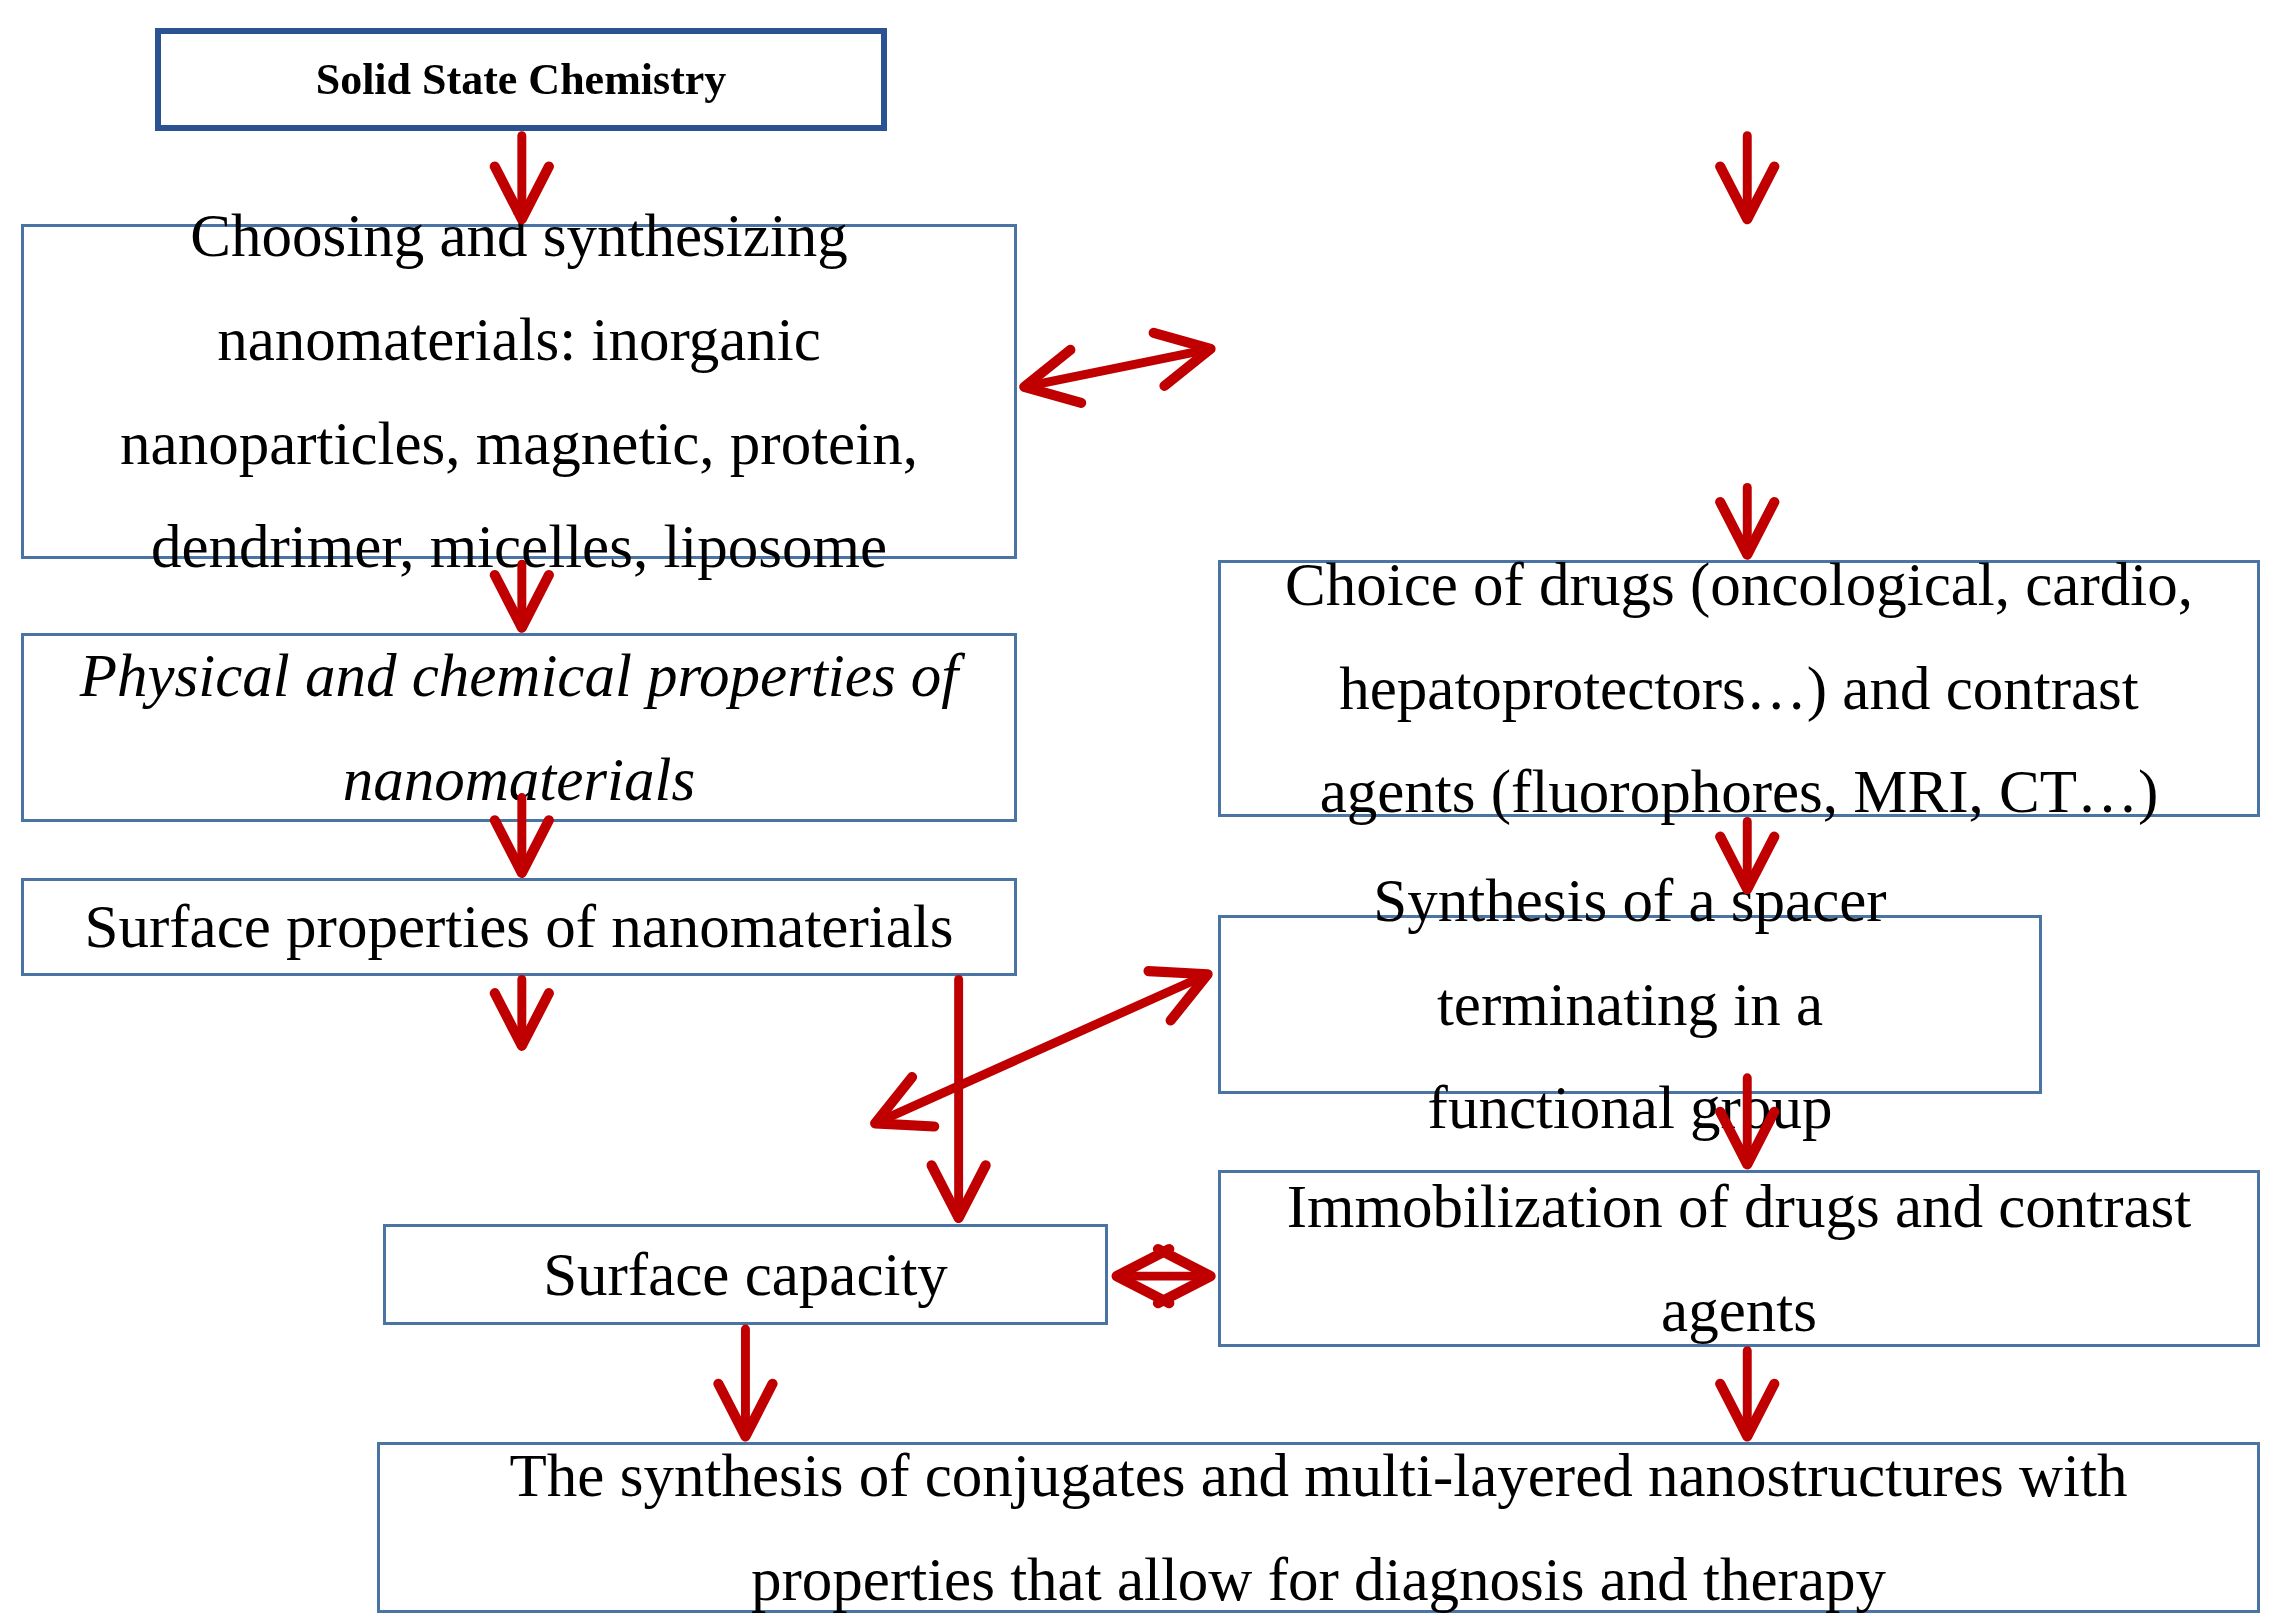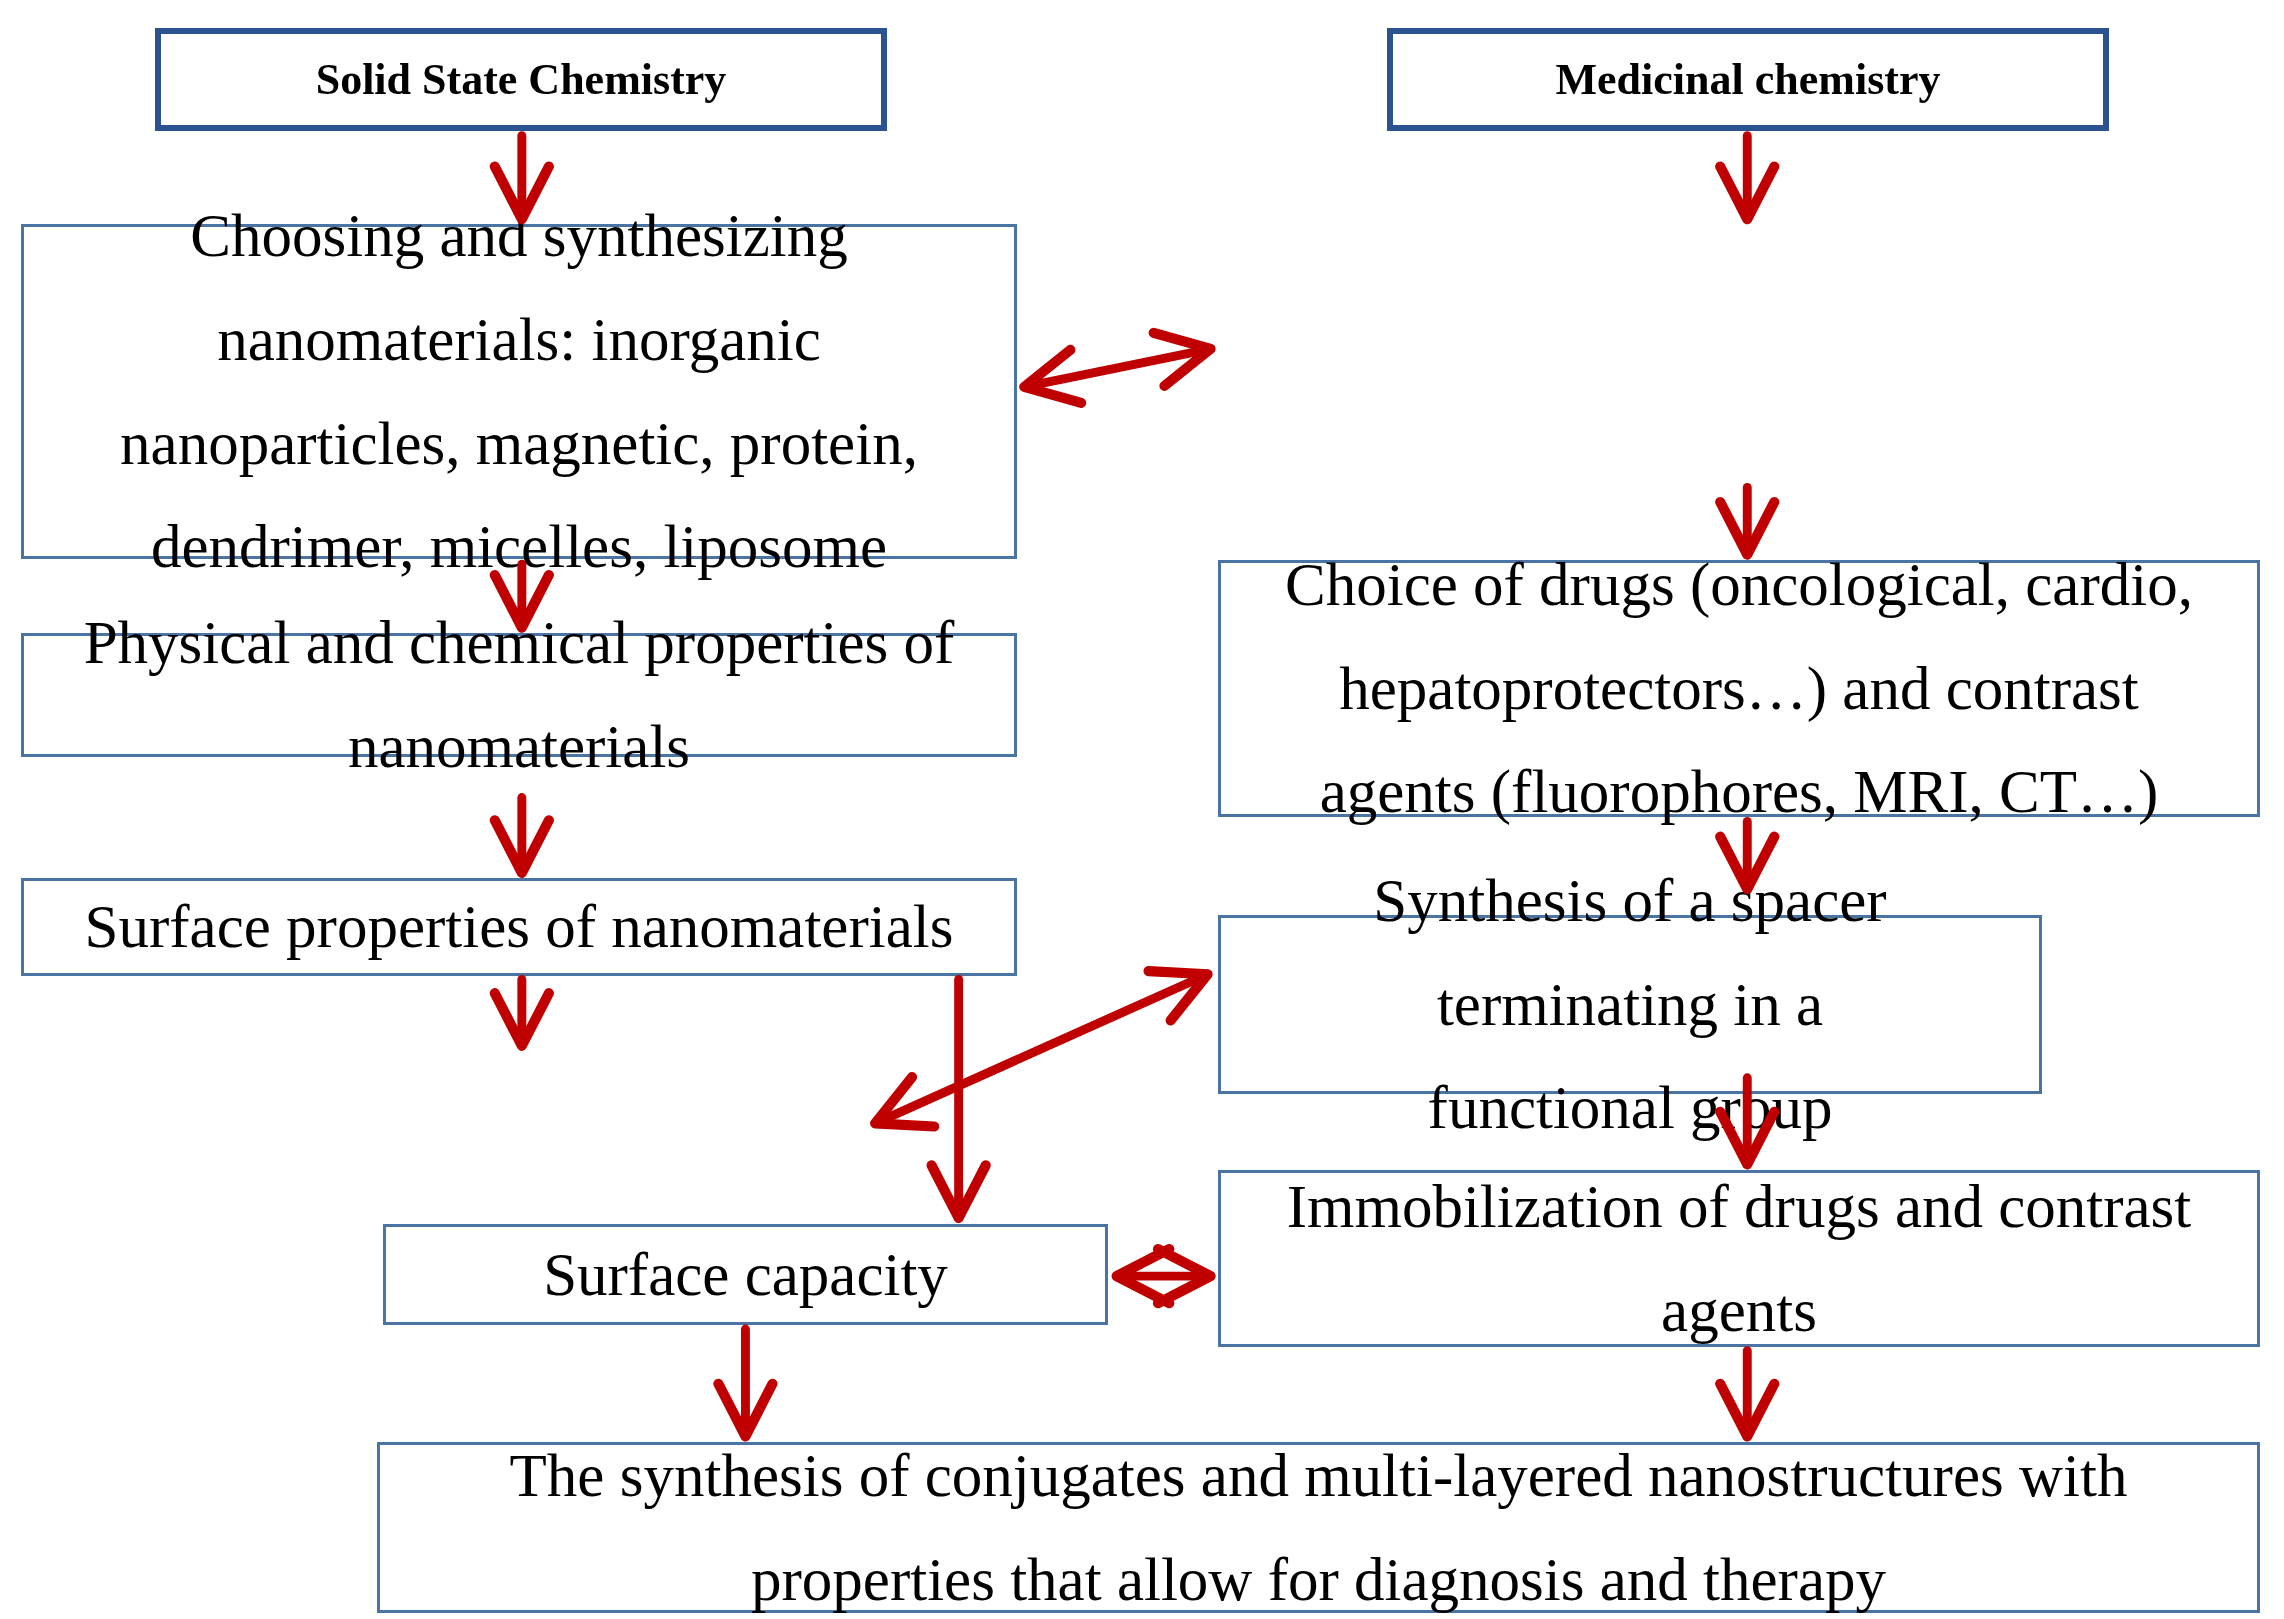--- a/index.html
+++ b/index.html
@@ -63,31 +63,28 @@
   }
 </style>
 </head>
 <body>
 
 <div class="page">
 
   <div class="box header" style="left:155px; top:27.6px; width:732px; height:103px;">
     <span class="txt">Solid State Chemistry</span>
   </div>
-  <div class="box header" style="left:1387px; top:27.6px; width:722px; height:103px;">
-    <span class="txt">Medicinal chemistry</span>
-  </div>
 
   <div class="box" style="left:21px; top:224px; width:996px; height:335px;">
     <span class="txt">Choosing and synthesizing
 nanomaterials: inorganic
 nanoparticles, magnetic, protein,
 dendrimer, micelles, liposome</span>
   </div>
-  <div class="box" style="left:21px; top:633px; width:996px; height:124px;">
+  <div class="box" style="left:21px; top:633px; width:996px; height:189px;font-style:italic;">
     <span class="txt">Physical and chemical properties of
 nanomaterials</span>
   </div>
   <div class="box" style="left:21px; top:878px; width:996px; height:98px;">
     <span class="txt">Surface properties of nanomaterials</span>
   </div>
   <div class="box" style="left:383px; top:1224px; width:725px; height:101px;">
     <span class="txt">Surface capacity</span>
   </div>
 

